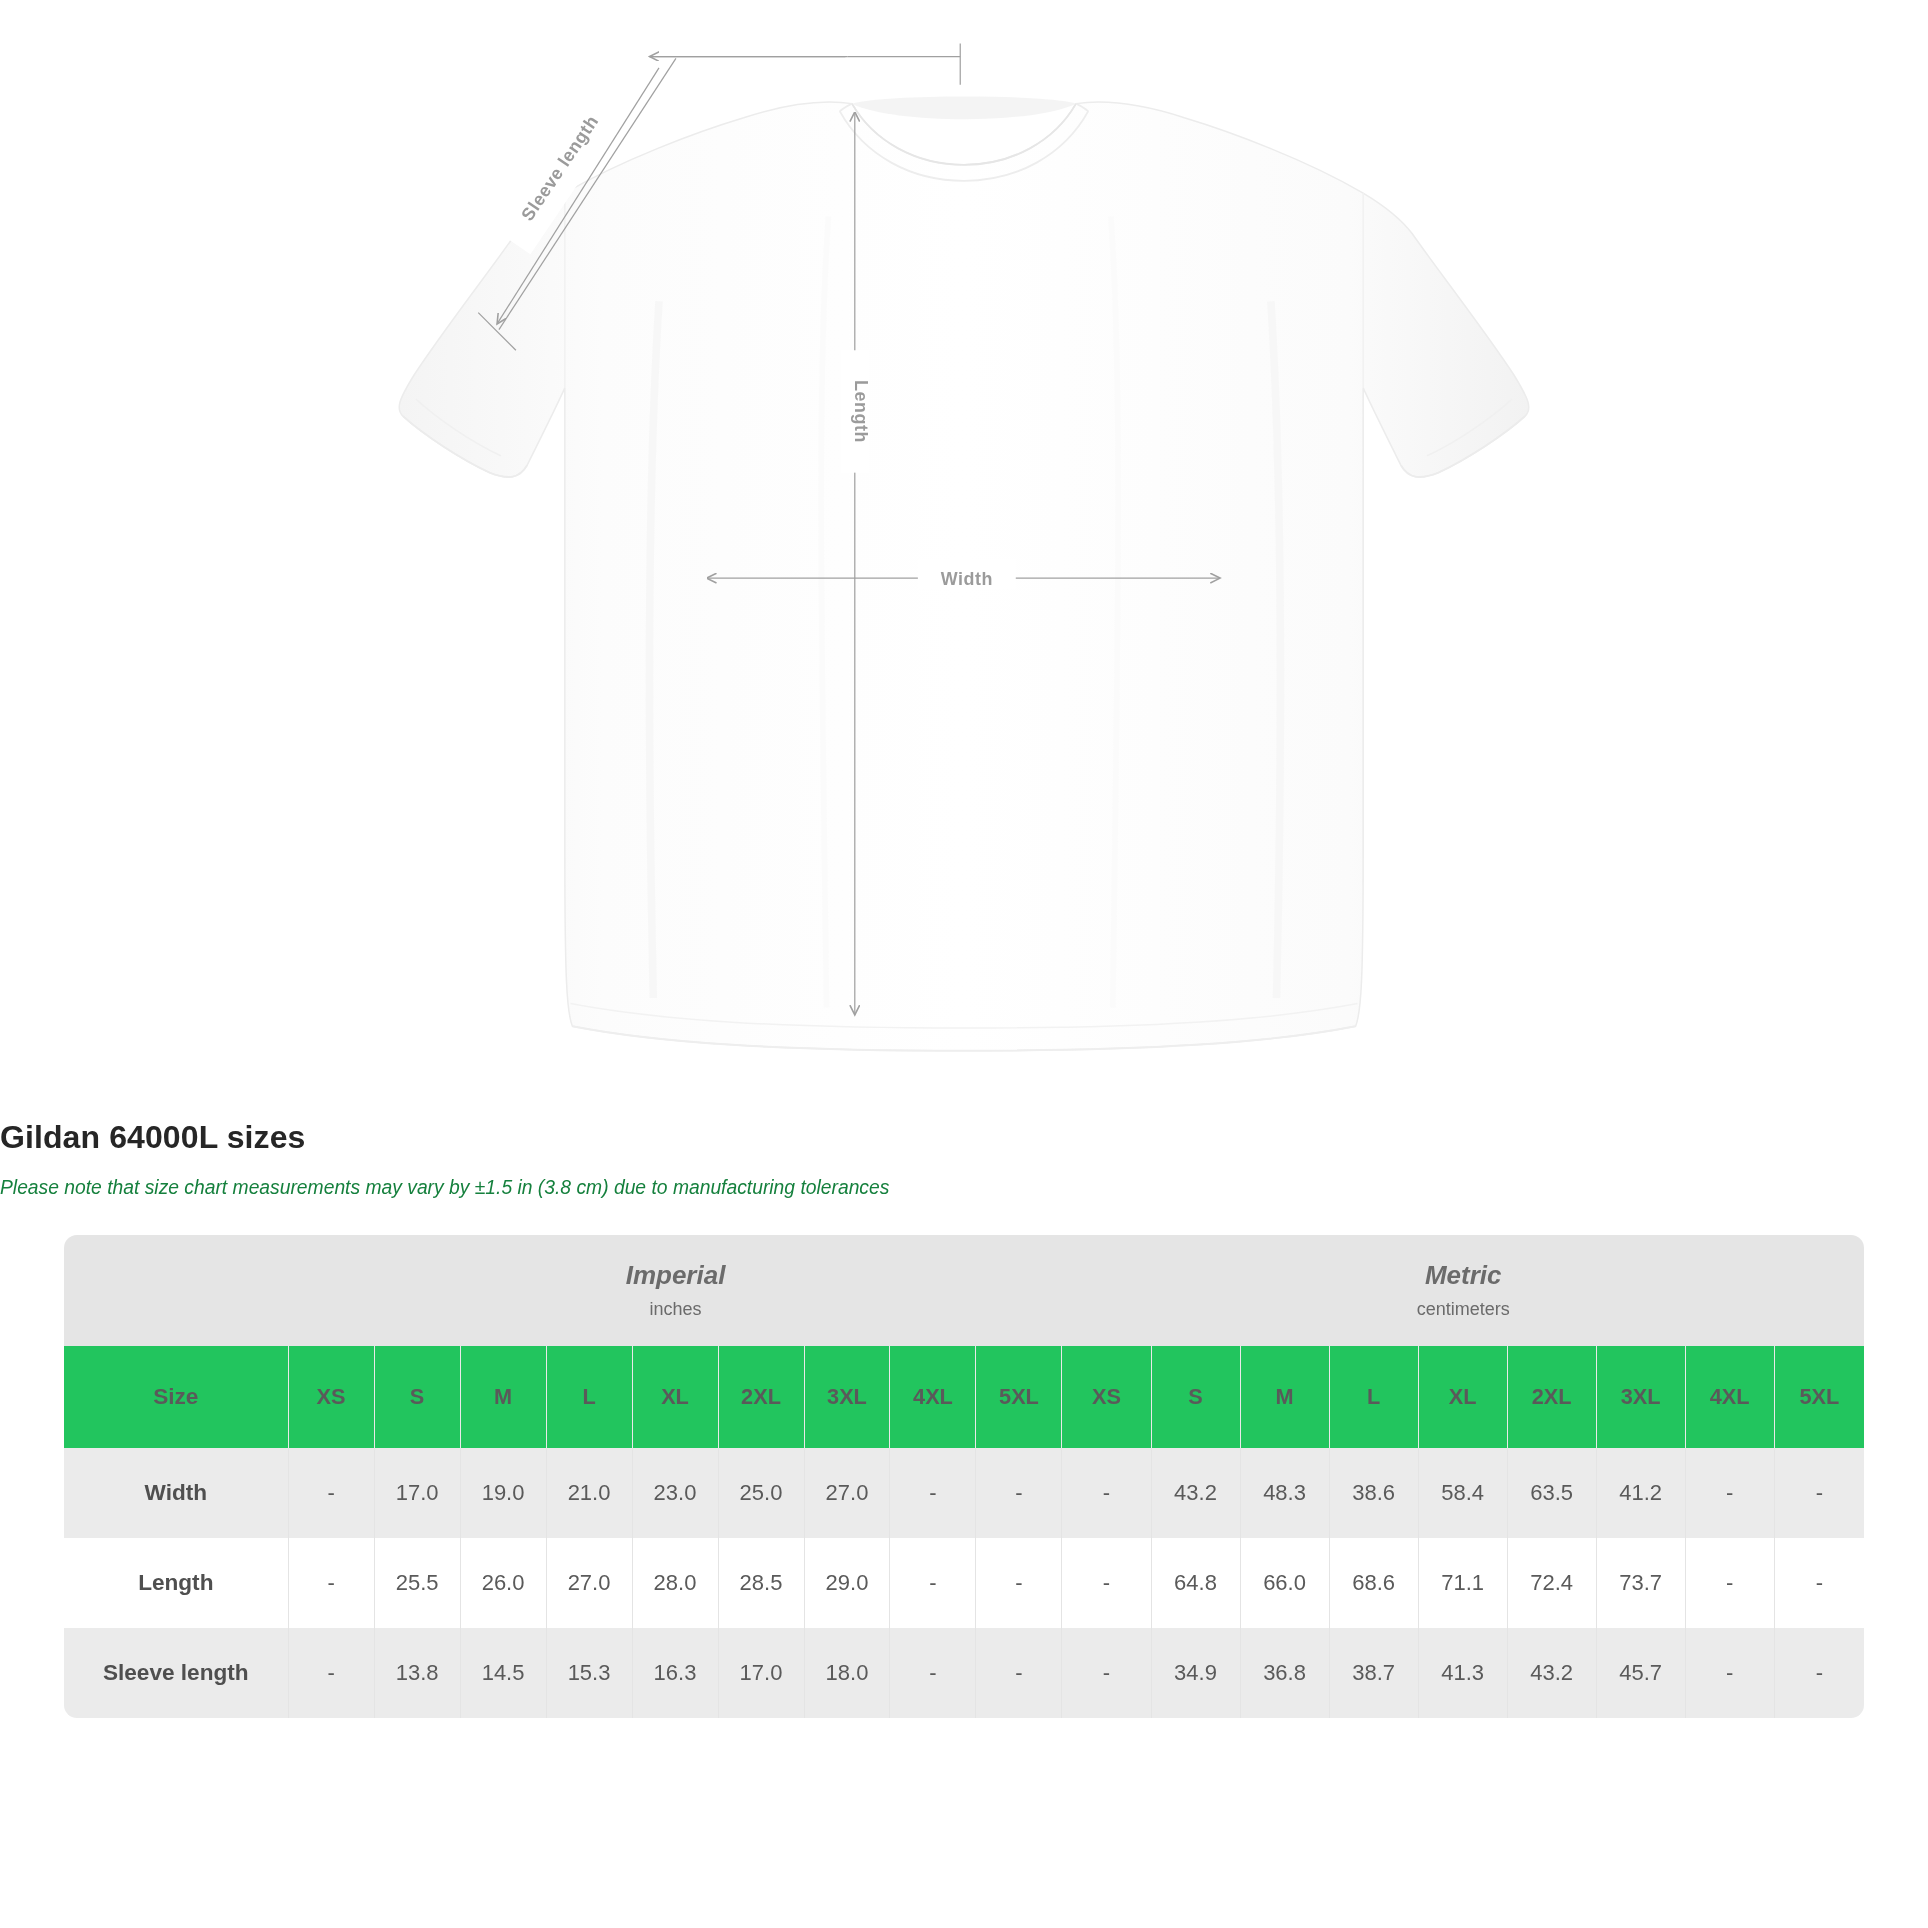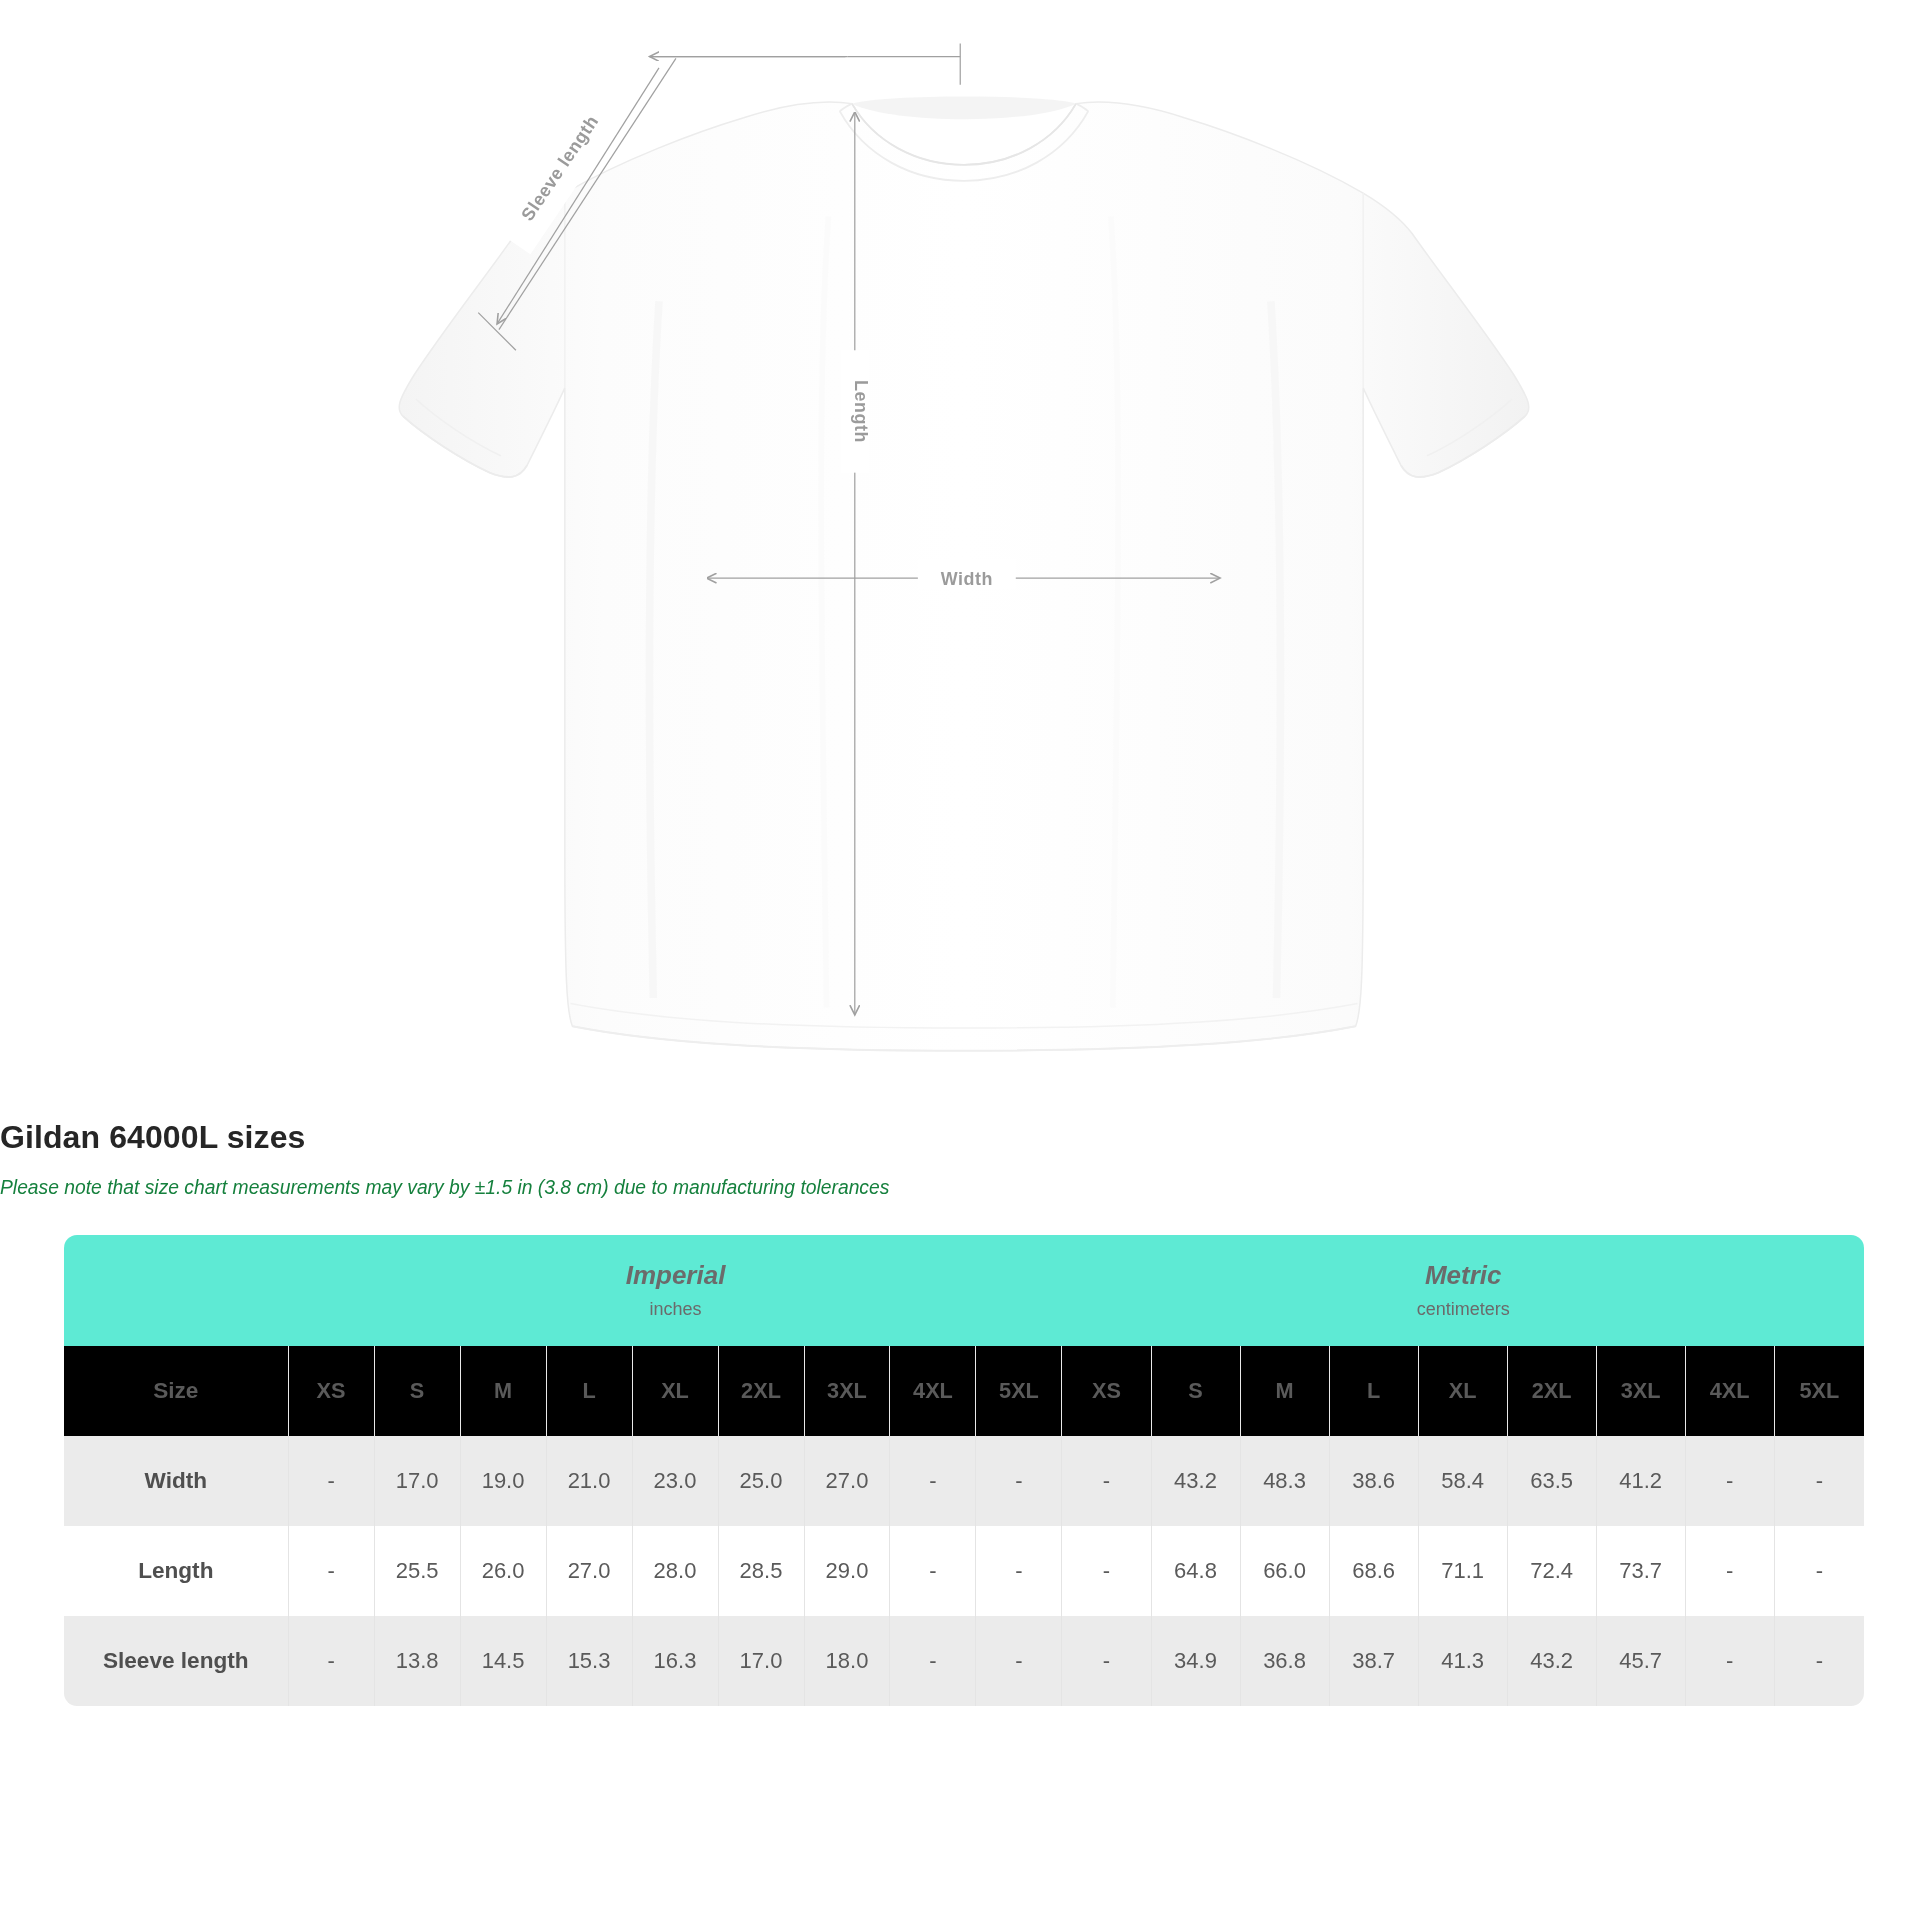--- a/index.html
+++ b/index.html
@@ -63,40 +63,40 @@
   table.size-table th {
     padding: 0;
     text-align: center;
     vertical-align: middle;
     font-weight: normal;
   }
 
   
   tr.unit-row td {
     height: 111px;
-    background: #5eead4;
+    background: #e5e5e5;
   }
   tr.unit-row td.unit-cell-left { border-top-left-radius: 13px; }
   tr.unit-row td.unit-cell-right { border-top-right-radius: 13px; }
   .unit-name {
     font-size: 26px;
     font-style: italic;
     font-weight: bold;
     color: #6b6b6b;
   }
   .unit-sub {
     font-size: 18px;
     color: #6b6b6b;
     margin-top: 7.5px;
   }
 
   
   tr.size-row td {
-    height: 90px;
-    background: #000000;
+    height: 102px;
+    background: #22c55e;
     font-size: 21.7px;
     font-weight: bold;
     color: #5a5a5a;
     border-right: 0.9px solid #e9e9e9;
   }
   tr.size-row td:last-child { border-right: none; }
   tr.size-row td.rowlabel {
     font-size: 22.6px;
   }
 

